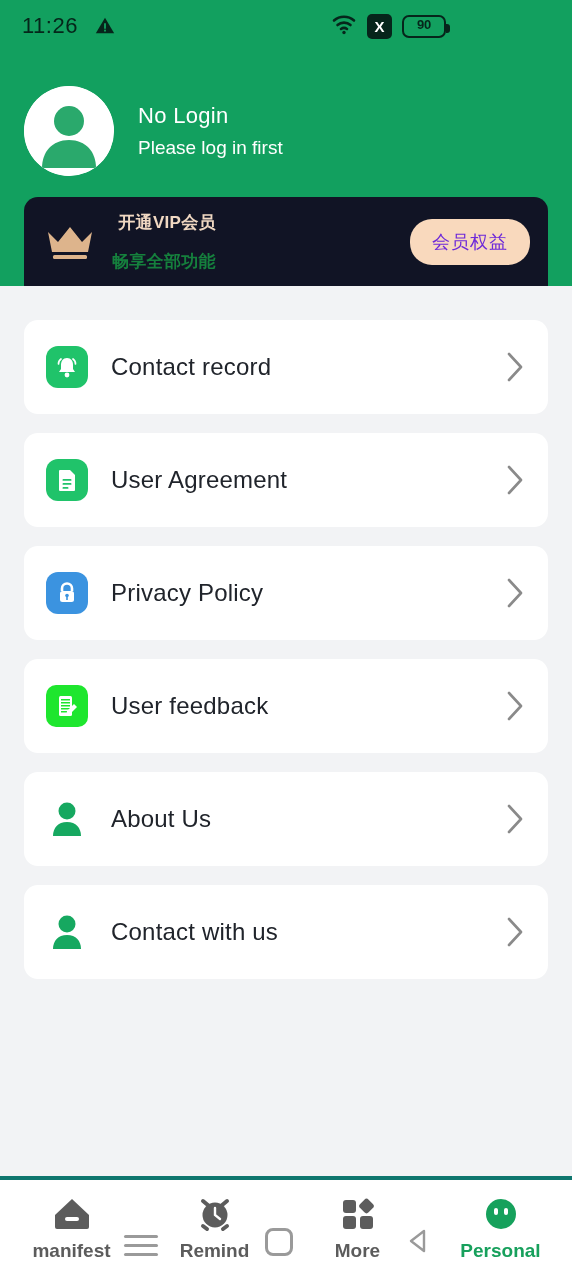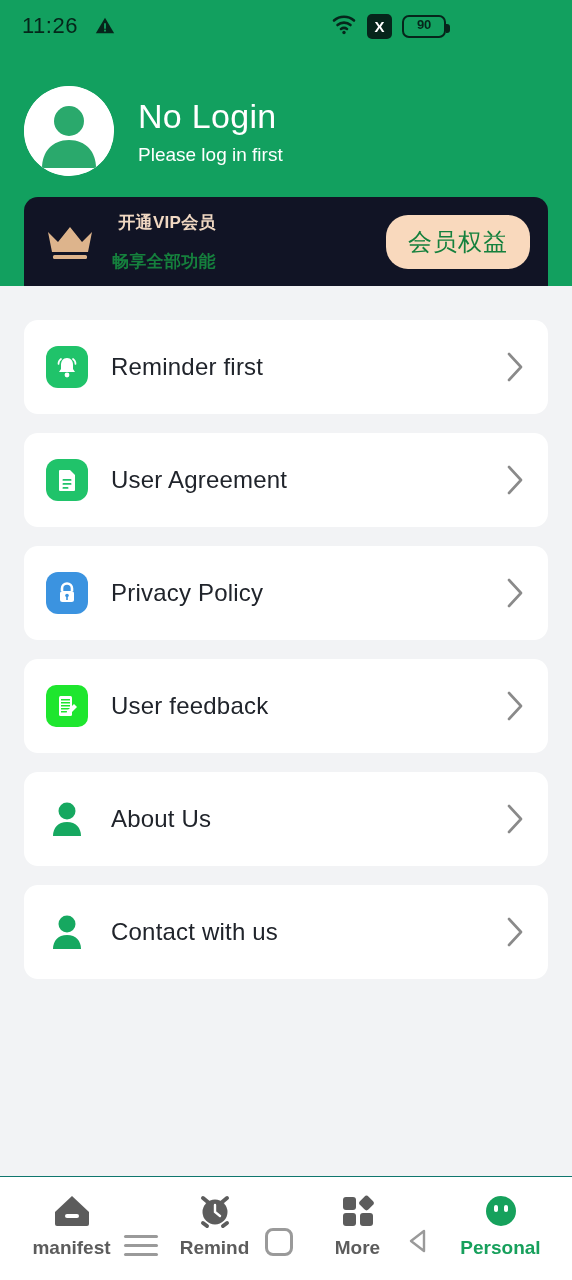--- a/index.html
+++ b/index.html
@@ -39,37 +39,37 @@
   .battery span { font-size: 13px; font-weight: 700; color: #06251b; letter-spacing: -.3px; }
 
   
   .profile { position: absolute; top: 86px; left: 24px; display: flex; align-items: center; }
   .avatar {
     width: 90px; height: 90px; border-radius: 50%; background: #ffffff;
     display: flex; align-items: flex-end; justify-content: center; overflow: hidden;
     flex: 0 0 auto;
   }
   .profile-text { margin-left: 24px; }
-  .profile-title { font-size: 34px; color: #ffffff; font-weight: 400; letter-spacing: .3px; }
+  .profile-title { font-size: 22px; color: #ffffff; font-weight: 400; letter-spacing: .3px; }
   .profile-sub { font-size: 19px; color: #ffffff; margin-top: 8px; font-weight: 400; }
 
   
   .vip {
     position: absolute; top: 197px; left: 24px; width: 524px; height: 89px;
     background: #111425; border-radius: 14px 14px 0 0;
     display: flex; align-items: center; padding: 0 18px; overflow: hidden;
   }
   .crown { width: 56px; flex: 0 0 auto; display: flex; justify-content: center; }
   .vip-text { margin-left: 14px; }
   .vip-title { color: #f0d8c2; font-size: 17px; font-weight: 700; letter-spacing: .3px; text-align: right; }
   .vip-sub { color: #15803d; font-size: 17px; font-weight: 700; margin-top: 16px; letter-spacing: .3px; }
   .vip-btn {
-    margin-left: auto; background: #f9d9bd; color: #15803d;
+    margin-left: auto; background: #f9d9bd; color: #6d28d9;
     border: none; border-radius: 22px; padding: 11px 22px;
-    font-size: 24px; font-family: "Liberation Sans", sans-serif; font-weight: 400;
+    font-size: 18px; font-family: "Liberation Sans", sans-serif; font-weight: 400;
     letter-spacing: 1px; cursor: pointer;
   }
 
   
   .list { position: absolute; top: 320px; left: 24px; width: 524px; }
   .card {
     background: #ffffff; border-radius: 14px; height: 94px; margin-bottom: 19px;
     display: flex; align-items: center; padding: 0 22px; cursor: pointer;
   }
   .tile {
@@ -82,21 +82,21 @@
   .tile.neon   { background: #1ee62e; border-radius: 10px; }
   .tile.plain  { background: transparent; }
   .card-label {
     margin-left: 23px; font-size: 24px; color: #20242b; font-weight: 400; letter-spacing: .2px;
   }
   .chev { margin-left: auto; display: flex; align-items: center; }
 
   
   .bottomnav {
     position: absolute; bottom: 0; left: 0; width: 572px; height: 104px;
-    background: #ffffff; border-top: 1px solid #0f766e;
+    background: #ffffff; border-top: 4px solid #0f766e;
     display: flex; align-items: flex-start; padding-top: 14px;
   }
   .navitem {
     flex: 1 1 0; display: flex; flex-direction: column; align-items: center; cursor: pointer;
   }
   .nav-ico { height: 40px; display: flex; align-items: center; justify-content: center; }
   .nav-label { font-size: 19px; font-weight: 700; color: #5c5c5c; margin-top: 6px; }
   .nav-label.active { color: #17a05c; }
 
   
@@ -172,21 +172,21 @@
 
     <div class="card">
       <span class="tile green">
         <svg width="30" height="30" viewBox="0 0 30 30">
           <path d="M15 6 C11 6 9 9 9 13 v4 l-2 3 h16 l-2-3 v-4 c0-4-2-7-6-7 Z" fill="#ffffff"></path>
           <circle cx="15" cy="23" r="2.4" fill="#ffffff"></circle>
           <path d="M6.5 12 A6 6 0 0 1 9 7" stroke="#ffffff" stroke-width="1.7" fill="none" stroke-linecap="round"></path>
           <path d="M23.5 12 A6 6 0 0 0 21 7" stroke="#ffffff" stroke-width="1.7" fill="none" stroke-linecap="round"></path>
         </svg>
       </span>
-      <span class="card-label">Reminder first</span>
+      <span class="card-label">Contact record</span>
       <span class="chev">
         <svg width="22" height="34" viewBox="0 0 22 34">
             <path d="M5 4 L17 17 L5 30" stroke="#8a8a8a" stroke-width="2.6" fill="none" stroke-linecap="round" stroke-linejoin="round"></path>
           </svg>
       </span>
     </div>
 
     <div class="card">
       <span class="tile green">
         <svg width="30" height="30" viewBox="0 0 30 30">

